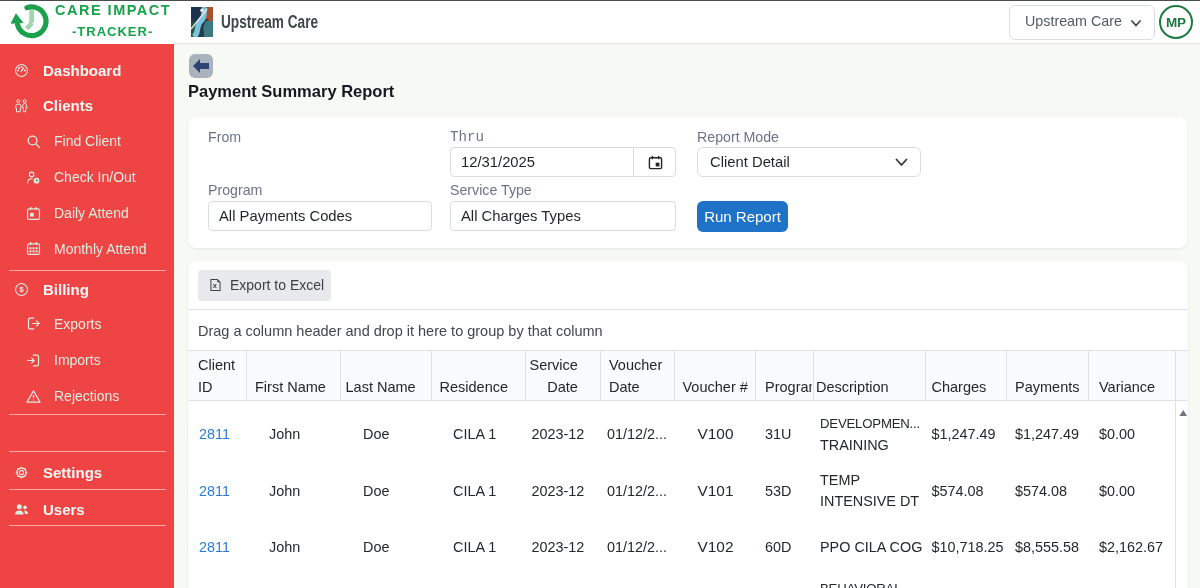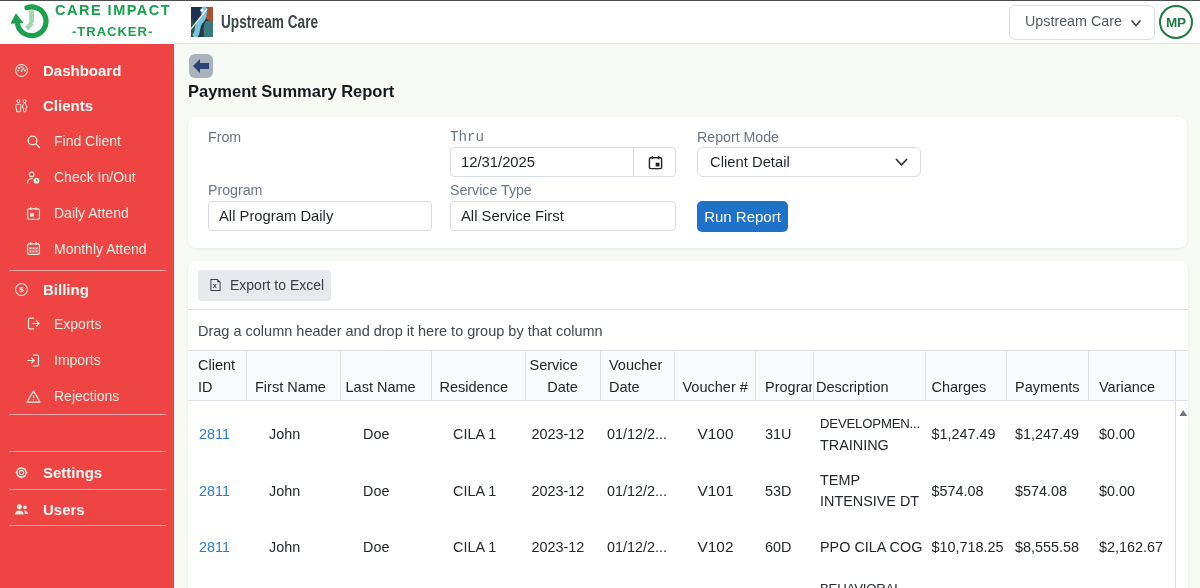--- a/index.html
+++ b/index.html
@@ -224,26 +224,26 @@
   </div>
   <div class="finput" style="left:509px; top:30px; width:224px; border-radius:6px;">
     <div class="val" style="left:12px;">Client Detail</div>
     <svg style="position:absolute;left:197px;top:10px" width="13" height="9" viewBox="0 0 13 9">
         <path d="M1.5 1.5 L6.5 7 L11.5 1.5" fill="none" stroke="#343a40" stroke-width="1.8" stroke-linecap="round"></path>
       </svg>
   </div>
   <div class="flabel" style="left:20px; top:65px;">Program</div>
   <div class="flabel" style="left:262px; top:65px;">Service Type</div>
   <div class="finput" style="left:20px; top:84px; width:224px;">
-      <div class="val">All Program Daily</div>
+      <div class="val">All Payments Codes</div>
     </div>
   <div class="finput" style="left:262px; top:84px; width:226px;">
-      <div class="val">All Service First</div>
-    </div>
-  <div class="abs" id="runbtn" style="left:509px; top:84px; position:absolute;">Run Report</div>
+      <div class="val">All Charges Types</div>
+    </div>
+  <div class="abs" id="runbtn" style="left:509px; top:84px; position:absolute;border-radius:6px;">Run Report</div>
 </div>
 
 <div class="card" id="card2">
   <div id="exportbtn">
     <svg style="position:absolute;left:12px;top:9px" width="11" height="12" viewBox="0 0 12 13">
       <path d="M1 0.5 H8 L11 3.5 V12.5 H1 Z" fill="none" stroke="#3b4146" stroke-width="1.1"></path>
       <path d="M8 0.5 V3.5 H11" fill="#3b4146"></path>
       <text x="3" y="10" font-size="8" font-weight="bold" fill="#3b4146" font-family="Liberation Sans">x</text>
     </svg>
     <span>Export to Excel</span>

